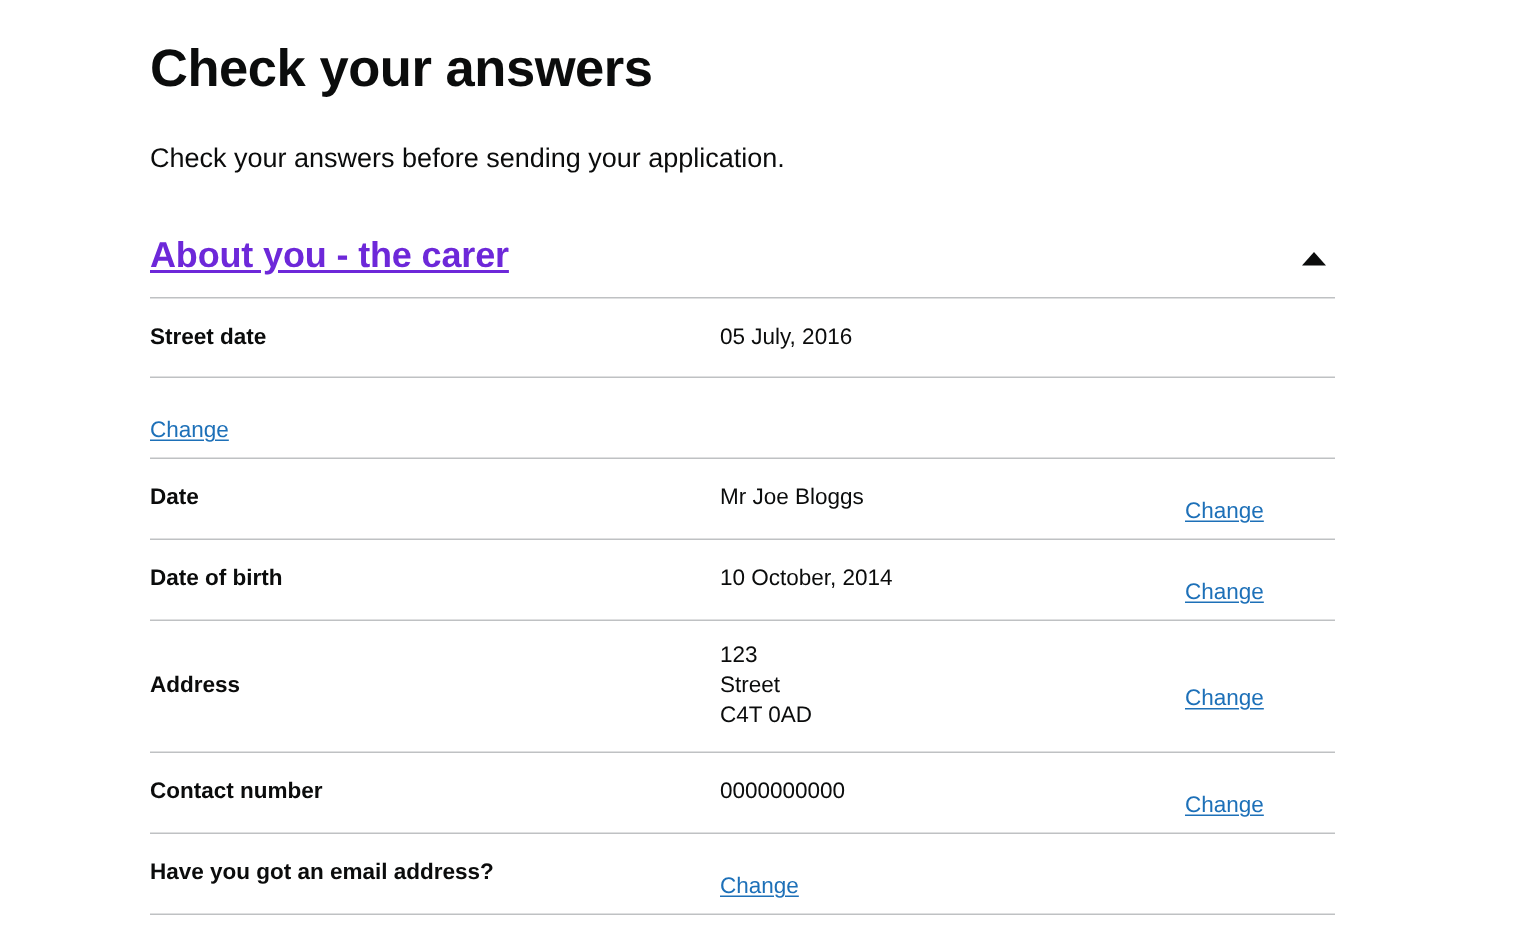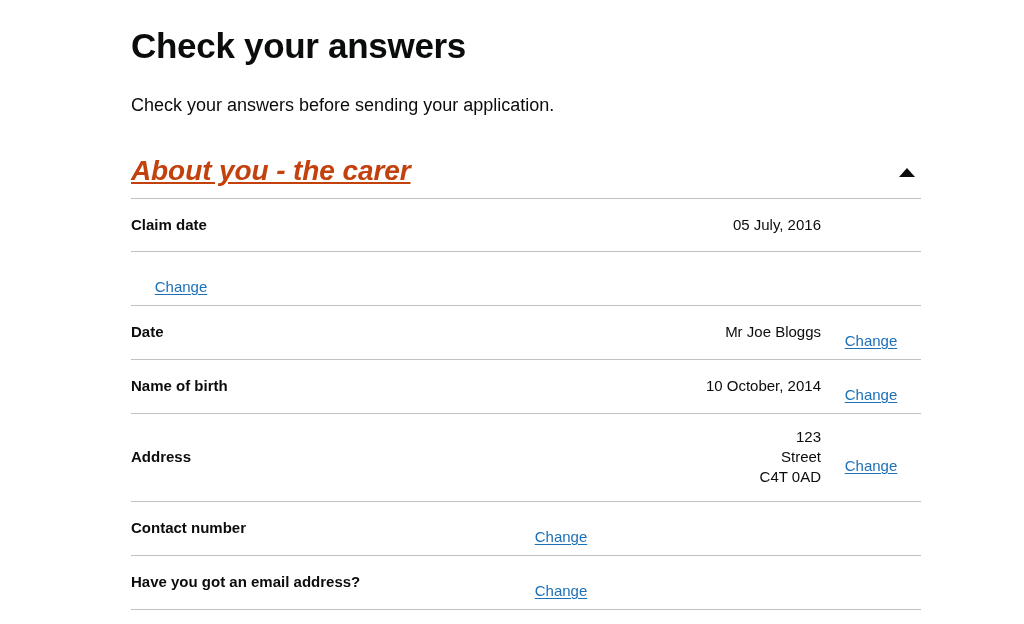--- a/index.html
+++ b/index.html
@@ -16,21 +16,21 @@
     color: #0b0c0c;
     -webkit-font-smoothing: antialiased;
   }
   .page {
     position: relative;
     width: 1024px;
     height: 624px;
   }
   .content {
     position: absolute;
-    left: 131px;
+    left: 100px;
     top: 0;
     width: 790px;
   }
 
   
   .page-title {
     font-size: 35px;
     line-height: 40px;
     font-weight: bold;
     letter-spacing: -0.3px;
@@ -51,29 +51,28 @@
     margin-top: 40px;
   }
   .section-header {
     position: relative;
     display: block;
     padding-bottom: 13px;
   }
   .section-heading {
     display: inline-block;
     margin: 0;
-    font-size: 28px;
+    font-size: 24px;
     line-height: 28px;
     font-weight: bold;
     letter-spacing: -0.1px;
-    color: #c2410c;
+    color: #6d28d9;
     text-decoration: underline;
     text-underline-offset: 2px;
     cursor: pointer;
-    font-style: italic;
   }
   .section-toggle {
     position: absolute;
     right: 6px;
     top: 11px;
     width: 0;
     height: 0;
     border-left: 8px solid transparent;
     border-right: 8px solid transparent;
     border-bottom: 9px solid #0b0c0c;
@@ -100,25 +99,24 @@
     line-height: 20px;
     font-weight: bold;
     color: #0b0c0c;
   }
   .row-value {
     flex: 1 1 auto;
     font-size: 15px;
     line-height: 20px;
     color: #0b0c0c;
     white-space: pre-line;
-    text-align: right;
   }
   .row-action {
     flex: 0 0 100px;
-    text-align: center;
+    text-align: left;
     padding-right: 0;
     margin-top: 18px;
   }
   .change-link {
     font-size: 15px;
     line-height: 20px;
     color: #1d70b8;
     text-decoration: underline;
     text-underline-offset: 2px;
     cursor: pointer;
@@ -132,46 +130,47 @@
 
     <h1 class="page-title">Check your answers</h1>
 
     <p class="lede">Check your answers before sending your application.</p>
 
     <div id="sections-host">
         <div class="section">
           <div class="section-header"><h2 class="section-heading">About you - the carer</h2><span class="section-toggle"></span></div>
           <div class="summary-list">
             <div class="summary-row">
-              <div class="row-key">Claim date</div>
+              <div class="row-key">Street date</div>
               <div class="row-value">05 July, 2016</div>
               <div class="row-action empty"></div>
             </div>
             <div class="summary-row">
               <div class="row-action"><span class="change-link">Change</span></div>
             </div>
             <div class="summary-row">
               <div class="row-key">Date</div>
               <div class="row-value">Mr Joe Bloggs</div>
               <div class="row-action"><span class="change-link">Change</span></div>
             </div>
             <div class="summary-row">
-              <div class="row-key">Name of birth</div>
+              <div class="row-key">Date of birth</div>
               <div class="row-value">10 October, 2014</div>
               <div class="row-action"><span class="change-link">Change</span></div>
             </div>
             <div class="summary-row tall">
               <div class="row-key">Address</div>
               <div class="row-value">123
 Street
 C4T 0AD</div>
               <div class="row-action"><span class="change-link">Change</span></div>
             </div>
             <div class="summary-row">
               <div class="row-key">Contact number</div>
+              <div class="row-value">0000000000</div>
               <div class="row-action"><span class="change-link">Change</span></div>
             </div>
             <div class="summary-row">
               <div class="row-key">Have you got an email address?</div>
               <div class="row-action"><span class="change-link">Change</span></div>
             </div>
           </div>
         </div>
       </div>
 

